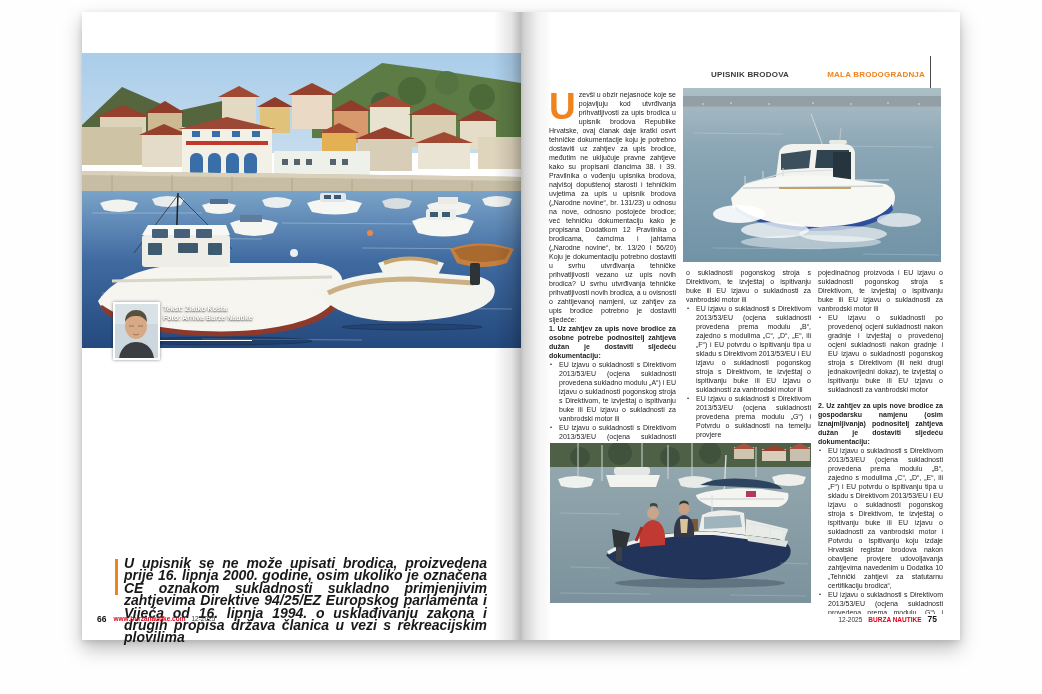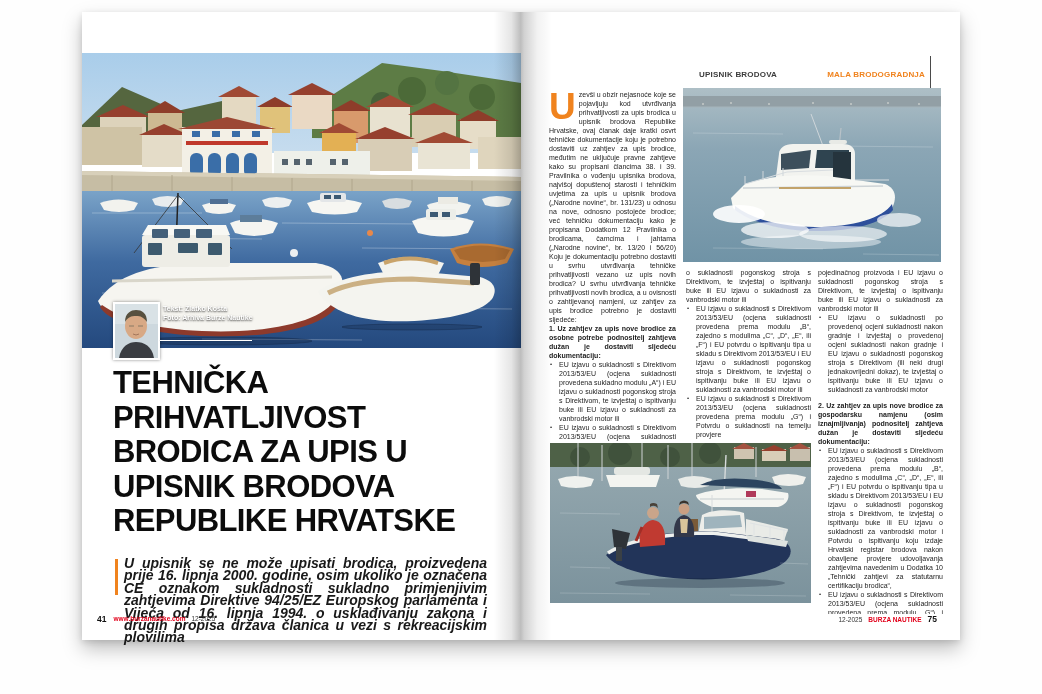--- a/index.html
+++ b/index.html
@@ -28,21 +28,21 @@
   .intro{position:absolute;left:33px;top:545px;width:372px;}
   .intro-bar{position:absolute;left:0;top:2px;width:2.5px;height:36px;background:#F0831E;}
   .intro-text{margin-left:9px;font-size:14px;line-height:12.4px;font-weight:bold;font-style:italic;
               color:#191919;text-align:justify;}
   .footer-l{position:absolute;left:15px;top:602px;font-size:6.5px;color:#333;}
   .footer-l .pnum{font-size:8.5px;font-weight:bold;color:#111;margin-right:7px;vertical-align:-1px;}
   .footer-l .url{color:#E2001A;font-weight:bold;margin-right:6px;}
   
   .rp-header{position:absolute;right:35px;top:58px;font-size:8px;font-weight:bold;letter-spacing:.2px;}
   .rp-header .sec{color:#3c3c3c;}
-  .rp-header .sub{color:#F0831E;margin-left:16px;padding-left:32px;}
+  .rp-header .sub{color:#F0831E;margin-left:4px;padding-left:32px;}
   .rp-rule{position:absolute;left:409px;top:44px;width:1px;height:36px;background:#4a4a4a;}
   .cruiser-photo{position:absolute;left:162px;top:76px;width:258px;height:174px;overflow:hidden;}
   .marina-photo{position:absolute;left:29px;top:431px;width:261px;height:160px;overflow:hidden;}
   .col{position:absolute;font-size:7px;line-height:9px;color:#1c1c1c;text-align:justify;overflow:hidden;}
   .col-1{left:28px;top:78px;width:127px;height:352px;}
   .col-2{left:165px;top:256px;width:125px;height:174px;}
   .col-3{left:297px;top:256px;width:125px;height:346px;}
   .blk{margin:0;}
   .blk.h{font-weight:bold;}
   .col-3 .blk.h{margin-top:7px;}
@@ -229,33 +229,28 @@
           <path d="M18,30 q3,2 6,0" stroke="#a3765a" stroke-width="1" fill="none"></path>
         </svg>
       </div>
 
       <div class="photo-caption">
         <div>Tekst: Zlatko Košta</div>
         <div>Foto: Arhiva Burze Nautike</div>
       </div>
       <div class="caption-line"></div>
 
-      <div class="headline">TEHNIČKA
-PRIHVATLJIVOST
-BRODICA ZA UPIS U
-UPISNIK BRODOVA
-REPUBLIKE HRVATSKE</div>
 
       <div class="intro">
         <div class="intro-bar"></div>
         <div class="intro-text">U upisnik se ne može upisati brodica, proizvedena prije 16. lipnja 2000. godine, osim ukoliko je označena CE oznakom sukladnosti sukladno primjenjivim zahtjevima Direktive 94/25/EZ Europskog parlamenta i Vijeća od 16. lipnja 1994. o usklađivanju zakona i drugih propisa država članica u vezi s rekreacijskim plovilima</div>
       </div>
 
       <div class="footer-l">
-        <span class="pnum">41</span><span class="url">www.burzanautike.com</span><span>12-2025</span>
+        <span class="pnum">66</span><span class="url">www.burzanautike.com</span><span>12-2025</span>
       </div>
     </div>
 
     <div class="page page-right">
 
       <div class="rp-header">
         <span class="sec">UPISNIK BRODOVA</span>
         <span class="sub">MALA BRODOGRADNJA</span>
       </div>
       <div class="rp-rule"></div>

